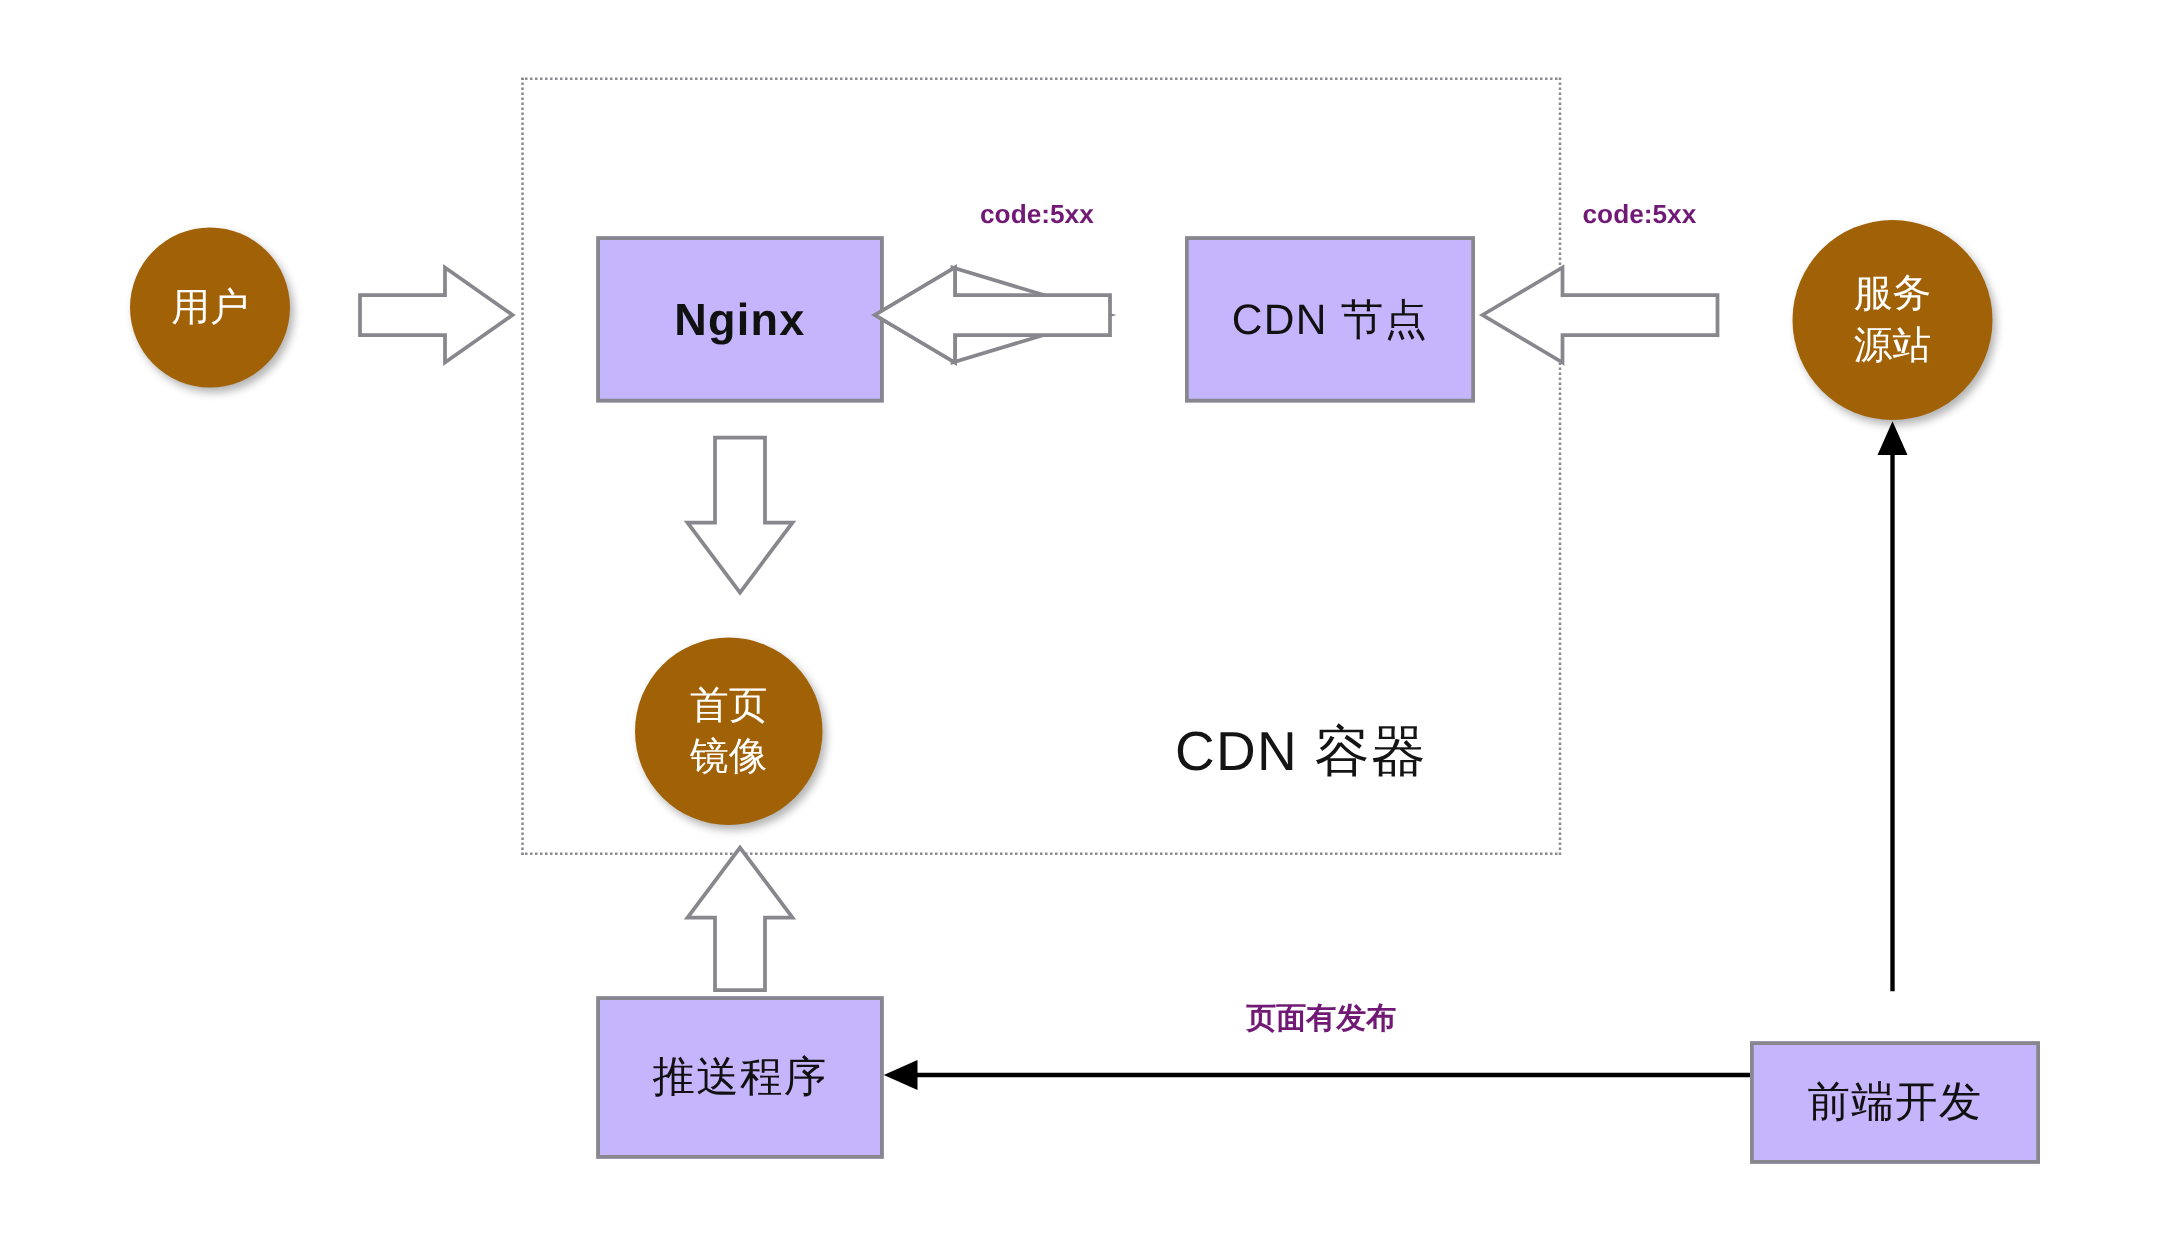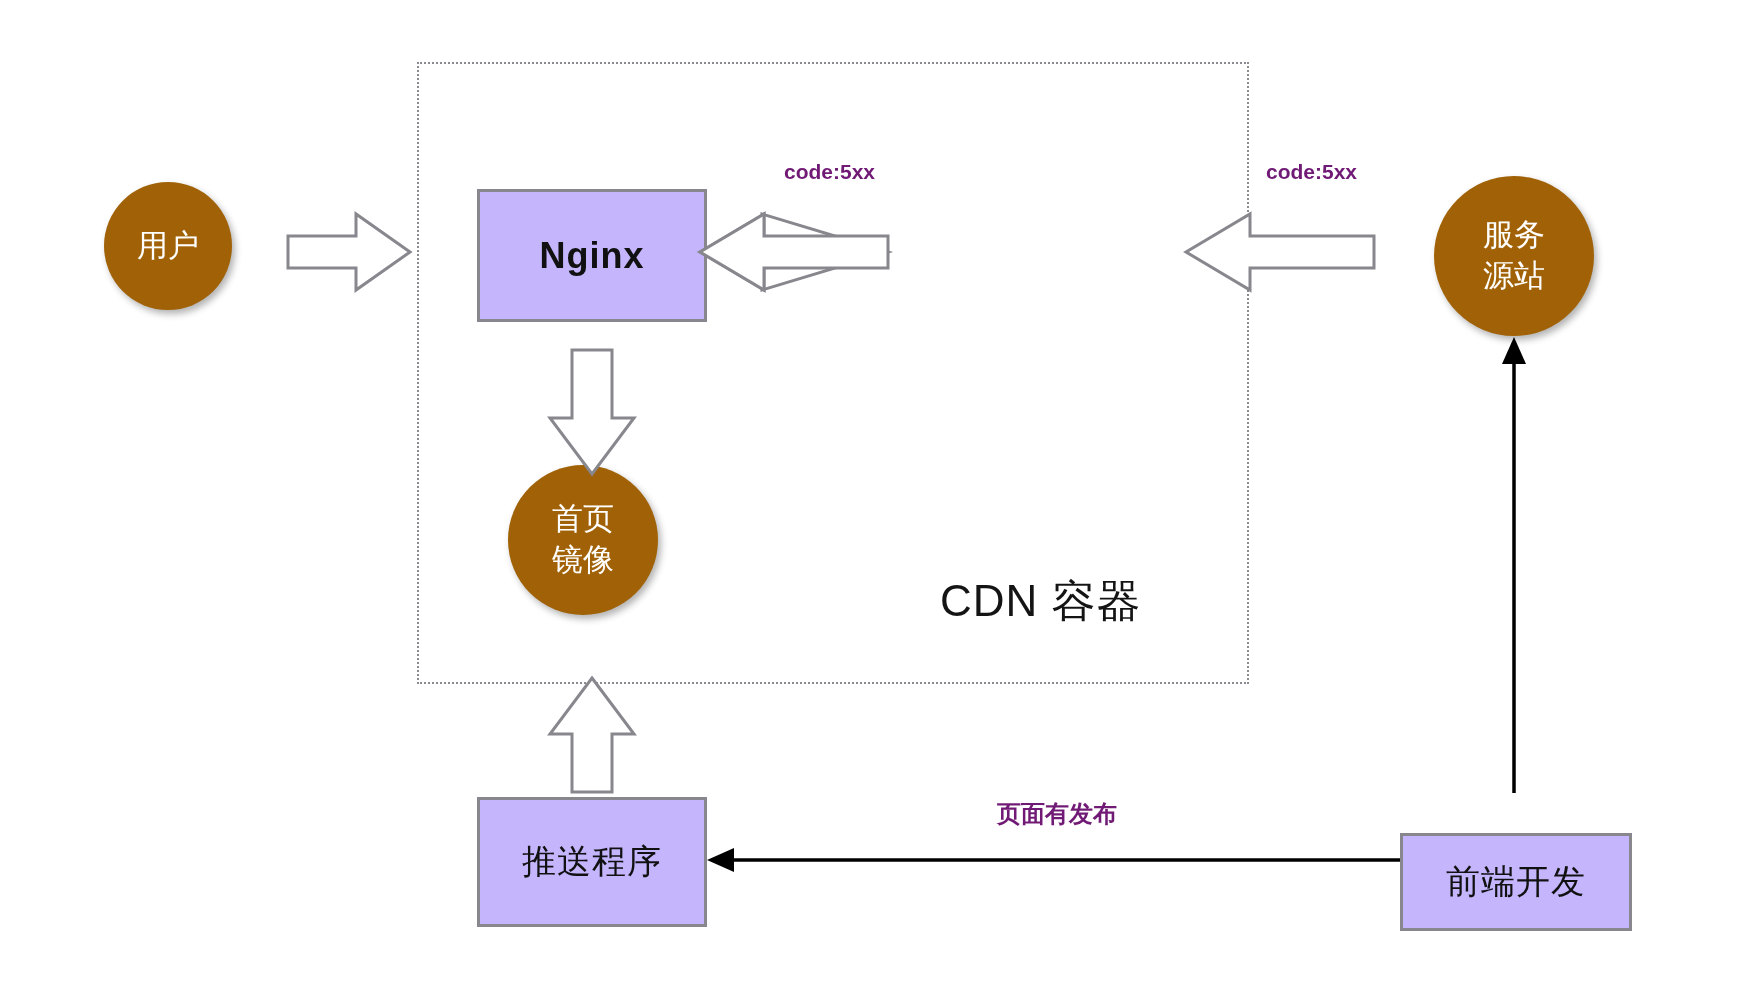--- a/index.html
+++ b/index.html
@@ -105,29 +105,32 @@
 
   <div class="abs circle" style="left:104px; top:182px; width:128px; height:128px;">
     <span>用户</span>
   </div>
 
   <div class="abs circle" style="left:1434px; top:176px; width:160px; height:160px;">
     <span>服务</span>
     <span>源站</span>
   </div>
 
-  <div class="abs circle" style="left:508px; top:465px; width:150px; height:150px;justify-content:center;">
+  <div class="abs circle" style="left:508px; top:510px; width:150px; height:150px;justify-content:center;">
     <span>首页</span>
     <span>镜像</span>
   </div>
 
   <div class="abs node-box latin" style="left:477px; top:189px; width:230px; height:133px;">
     <span>Nginx</span>
   </div>
 
+  <div class="abs node-box" style="left:948px; top:189px; width:232px; height:133px;">
+    <span>CDN 节点</span>
+  </div>
 
   <div class="abs node-box" style="left:477px; top:797px; width:230px; height:130px;justify-content:center;">
     <span>推送程序</span>
   </div>
 
   <div class="abs node-box" style="left:1400px; top:793px; width:232px; height:98px;margin-top:40px;">
     <span>前端开发</span>
   </div>
 
   <div class="abs edge-label" style="left:784px; top:160px;">code:5xx</div>

